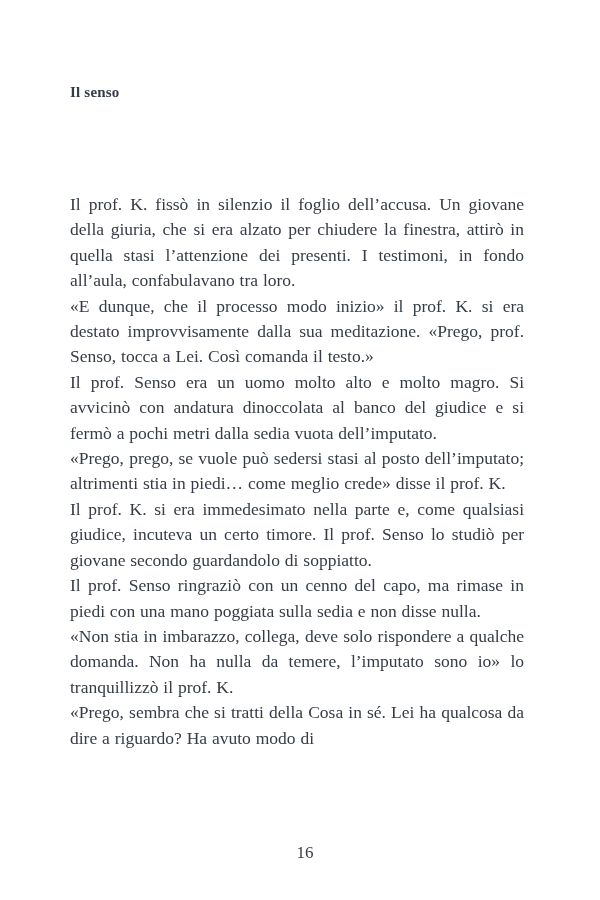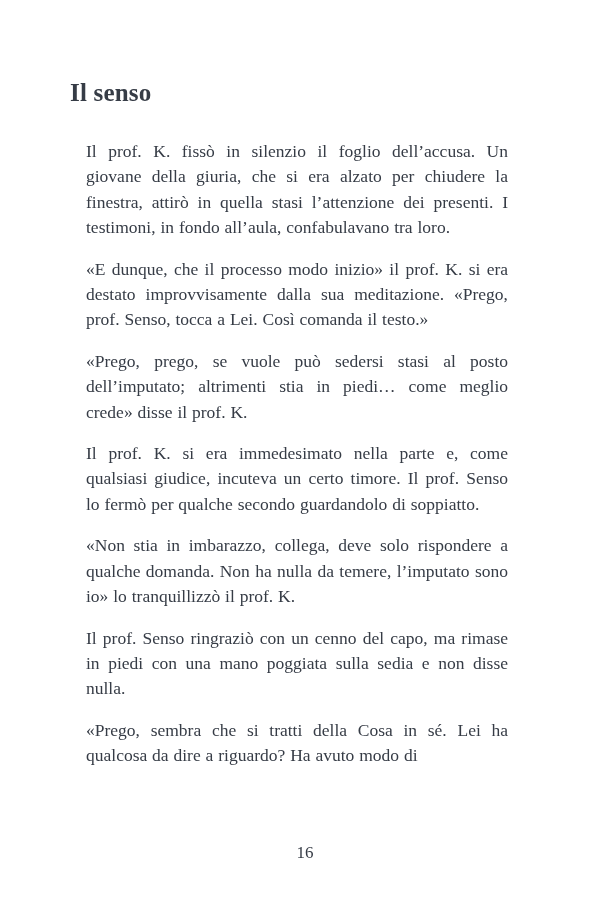--- a/index.html
+++ b/index.html
@@ -12,32 +12,32 @@
     width: 600px;
     height: 900px;
     background: #ffffff;
     box-sizing: border-box;
     padding: 80px 76px 0 70px;
     font-family: "Liberation Serif", "DejaVu Serif", serif;
     color: #363c46;
     overflow: hidden;
   }
   .chapter-title {
-    font-size: 25px;
+    font-size: 15px;
     font-weight: bold;
     line-height: 25px;
-    margin: 0 0 34px 0;
+    margin: 0 0 87px 0;
     letter-spacing: 0.2px;
   }
   .body-text {
     font-size: 17.5px;
     line-height: 25.4px;
   }
   .body-text .paragraph {
-    margin: 16px;
+    margin: 0;
     text-align: justify;
     text-justify: inter-word;
     hyphens: none;
     word-spacing: 0.5px;
   }
   .page-number {
     position: absolute;
     bottom: 37px;
     left: 5px;
     width: 100%;
@@ -48,21 +48,22 @@
 </style>
 </head>
 <body>
 
 <div class="book-page">
   <h1 class="chapter-title">Il senso</h1>
 
   <div class="body-text">
       <p class="paragraph">Il prof. K. fissò in silenzio il foglio dell’accusa. Un giovane della giuria, che si era alzato per chiudere la finestra, attirò in quella stasi l’attenzione dei presenti. I testimoni, in fondo all’aula, confabulavano tra loro.</p>
       <p class="paragraph">«E dunque, che il processo modo inizio» il prof. K. si era destato improvvisamente dalla sua meditazione. «Prego, prof. Senso, tocca a Lei. Così comanda il testo.»</p>
+      <p class="paragraph">Il prof. Senso era un uomo molto alto e molto magro. Si avvicinò con andatura dinoccolata al banco del giudice e si fermò a pochi metri dalla sedia vuota dell’imputato.</p>
       <p class="paragraph">«Prego, prego, se vuole può sedersi stasi al posto dell’imputato; altrimenti stia in piedi… come meglio crede» disse il prof. K.</p>
-      <p class="paragraph">Il prof. K. si era immedesimato nella parte e, come qualsiasi giudice, incuteva un certo timore. Il prof. Senso lo fermò per qualche secondo guardandolo di soppiatto.</p>
+      <p class="paragraph">Il prof. K. si era immedesimato nella parte e, come qualsiasi giudice, incuteva un certo timore. Il prof. Senso lo studiò per giovane secondo guardandolo di soppiatto.</p>
+      <p class="paragraph">Il prof. Senso ringraziò con un cenno del capo, ma rimase in piedi con una mano poggiata sulla sedia e non disse nulla.</p>
       <p class="paragraph">«Non stia in imbarazzo, collega, deve solo rispondere a qualche domanda. Non ha nulla da temere, l’imputato sono io» lo tranquillizzò il prof. K.</p>
-      <p class="paragraph">Il prof. Senso ringraziò con un cenno del capo, ma rimase in piedi con una mano poggiata sulla sedia e non disse nulla.</p>
       <p class="paragraph">«Prego, sembra che si tratti della Cosa in sé. Lei ha qualcosa da dire a riguardo? Ha avuto modo di</p>
     </div>
 
   <div class="page-number">16</div>
 </div>
 
 </body></html>

